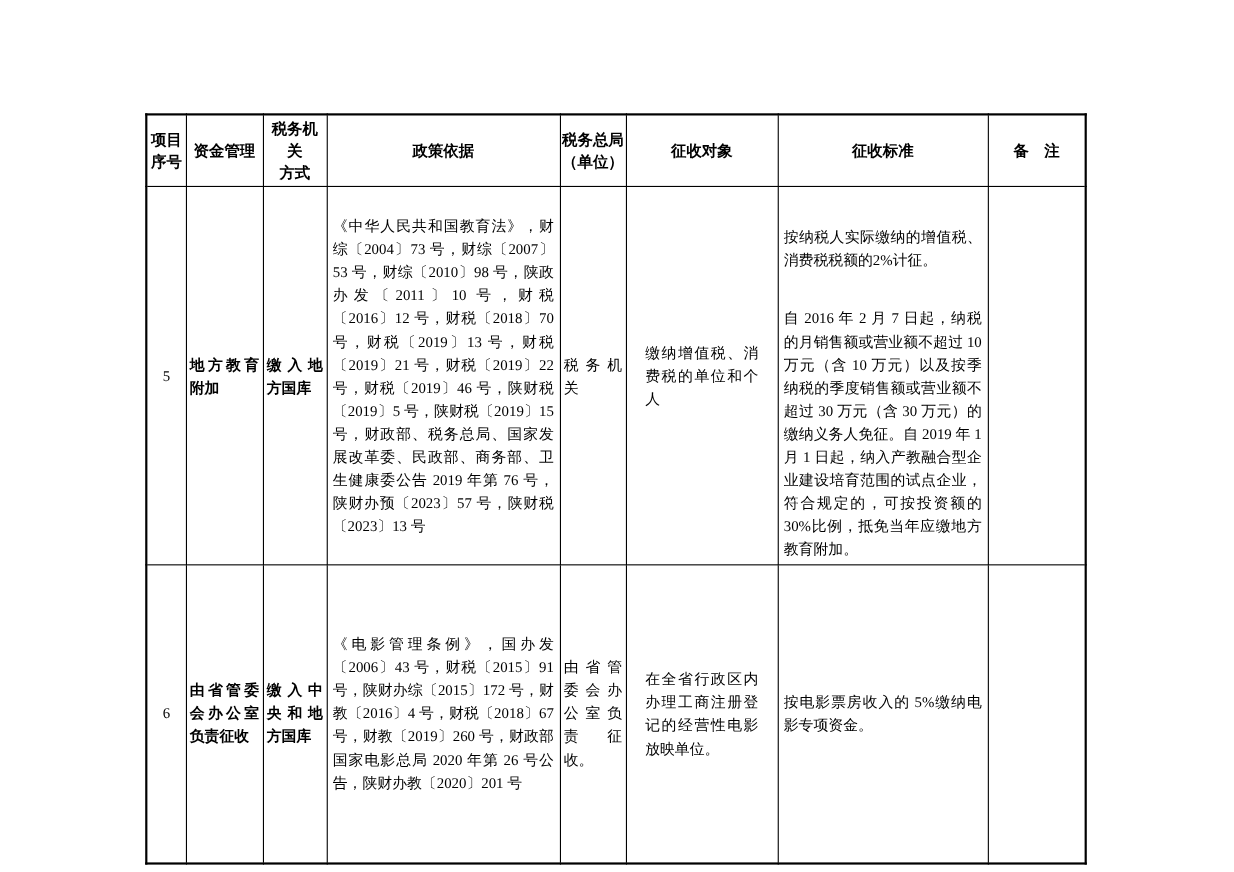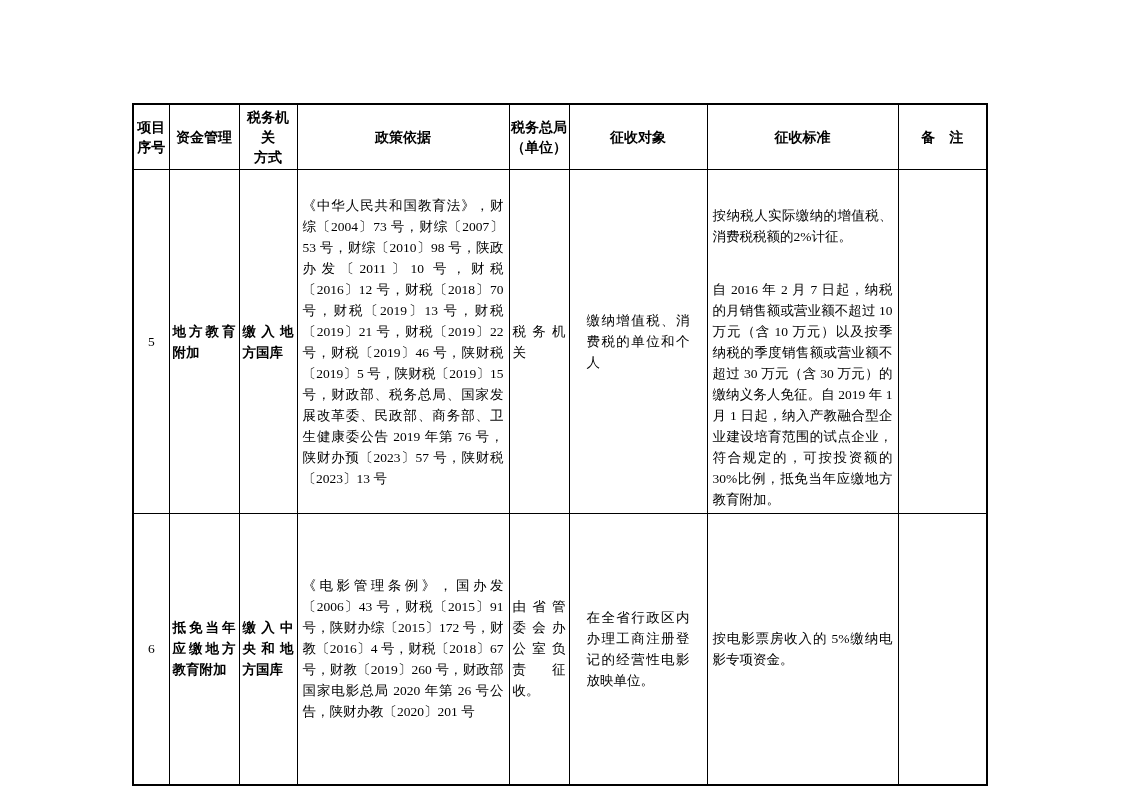--- a/index.html
+++ b/index.html
@@ -92,21 +92,21 @@
         <td class="cell-target">缴纳增值税、消费税的单位和个人</td>
         <td class="cell-standard">
           <div class="para">按纳税人实际缴纳的增值税、消费税税额的2%计征。</div>
           <div class="para">自 2016 年 2 月 7 日起，纳税的月销售额或营业额不超过 10 万元（含 10 万元）以及按季纳税的季度销售额或营业额不超过 30 万元（含 30 万元）的缴纳义务人免征。自 2019 年 1 月 1 日起，纳入产教融合型企业建设培育范围的试点企业，符合规定的，可按投资额的30%比例，抵免当年应缴地方教育附加。</div>
         </td>
         <td class="cell-note"></td>
       </tr>
 
       <tr class="row-6">
         <td class="cell-seq">6</td>
-        <td class="cell-name">抵免当年应缴地方教育附加</td>
+        <td class="cell-name">由省管委会办公室负责征收</td>
         <td class="cell-fund">缴入中央和地方国库</td>
         <td class="cell-policy">《电影管理条例》，国办发〔2006〕43 号，财税〔2015〕91 号，陕财办综〔2015〕172 号，财教〔2016〕4 号，财税〔2018〕67 号，财教〔2019〕260 号，财政部 国家电影总局 2020 年第 26 号公告，陕财办教〔2020〕201 号</td>
         <td class="cell-dept">由省管委会办公室负责征收。</td>
         <td class="cell-target">在全省行政区内办理工商注册登记的经营性电影放映单位。</td>
         <td class="cell-standard">
           <div class="para">按电影票房收入的 5%缴纳电影专项资金。</div>
           <div class="para"></div>
         </td>
         <td class="cell-note"></td>
       </tr>

